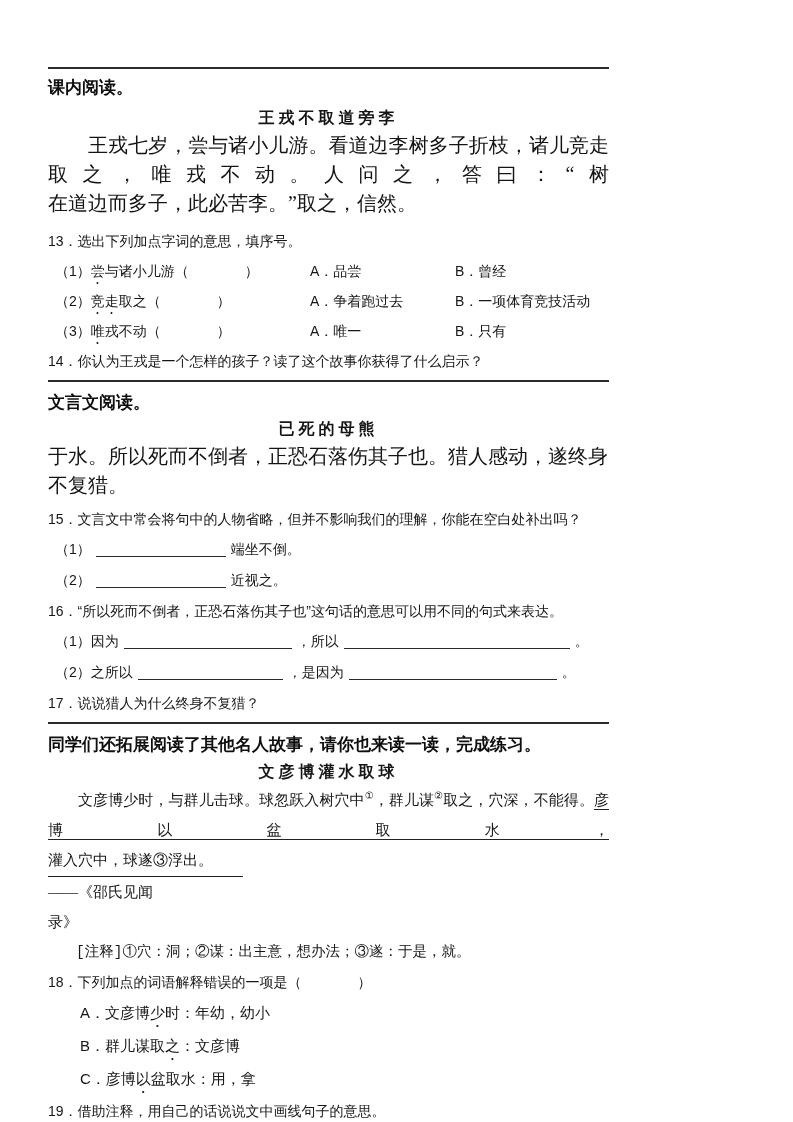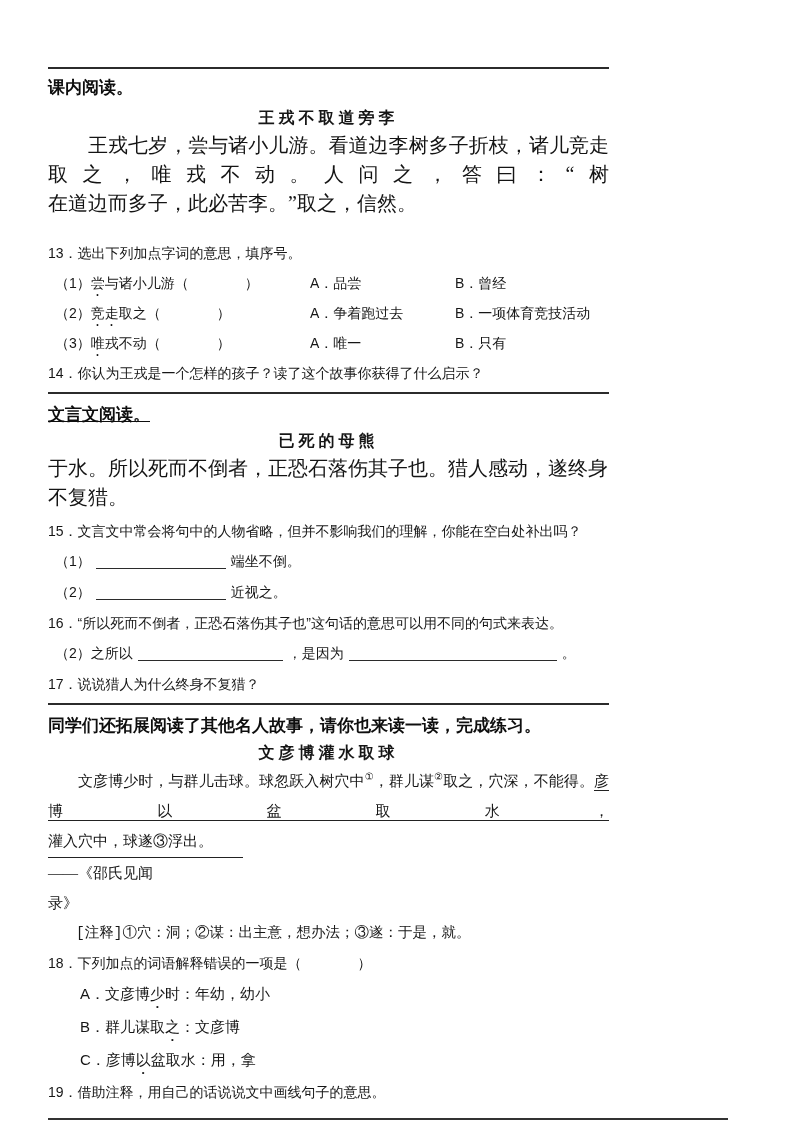--- a/index.html
+++ b/index.html
@@ -34,21 +34,21 @@
   .p3{font-family:"Liberation Serif",serif;font-size:15px;}
   .p3 .p-line{line-height:30px;}
   .p3-line2{display:flex;justify-content:space-between;align-items:baseline;line-height:30px;flex-direction:column;}
   .sup{font-size:10px;vertical-align:6px;line-height:0;}
   .uline{border-bottom:1.5px solid #222;padding-bottom:1px;}
   .uline.ext{padding-right:30px;}
   .notes{font-family:Liberation Mono, monospace;font-size:14.5px;line-height:30px;padding-left:28px;}
   .opt{padding-left:32px;font-size:15px;line-height:31px;}
   .answer-line{width:680px;border-bottom:2px solid #333;height:0;margin-top:11px;}
   .s3-heading{font-weight:bold;font-size:17px;line-height:28px;margin-top:7px;color:#0e0e0e;}
-  .mt4{margin-top:4px;}.mt6{margin-top:20px;}.mt8{margin-top:8px;text-decoration:underline;}
+  .mt4{margin-top:4px;}.mt6{margin-top:8px;}.mt8{margin-top:8px;}
 </style>
 </head>
 <body>
 
 <div class="page">
 
   <div class="divider"></div>
 
   <div class="sec-heading">课内阅读。</div>
   <div class="p-title mt4">王戎不取道旁李</div>
@@ -95,20 +95,23 @@
   <div class="sub15">
     <span>（1）</span><span class="blank w130"></span><span>端坐不倒。</span>
   </div>
   <div class="sub15">
     <span>（2）</span><span class="blank w130"></span><span>近视之。</span>
   </div>
 
   <div class="q">16．“所以死而不倒者，正恐石落伤其子也”这句话的意思可以用不同的句式来表达。</div>
 
   <div class="sub16">
+    <span>（1）</span><span>因为</span><span class="blank w168"></span><span>，所以</span><span class="blank w226"></span><span>。</span>
+  </div>
+  <div class="sub16">
     <span>（2）</span><span>之所以</span><span class="blank w145"></span><span>，是因为</span><span class="blank w208"></span><span>。</span>
   </div>
 
   <div class="q">17．说说猎人为什么终身不复猎？</div>
 
   <div class="divider mt4"></div>
 
   <div class="s3-heading">同学们还拓展阅读了其他名人故事，请你也来读一读，完成练习。</div>
   <div class="p-title">文彦博灌水取球</div>
 

